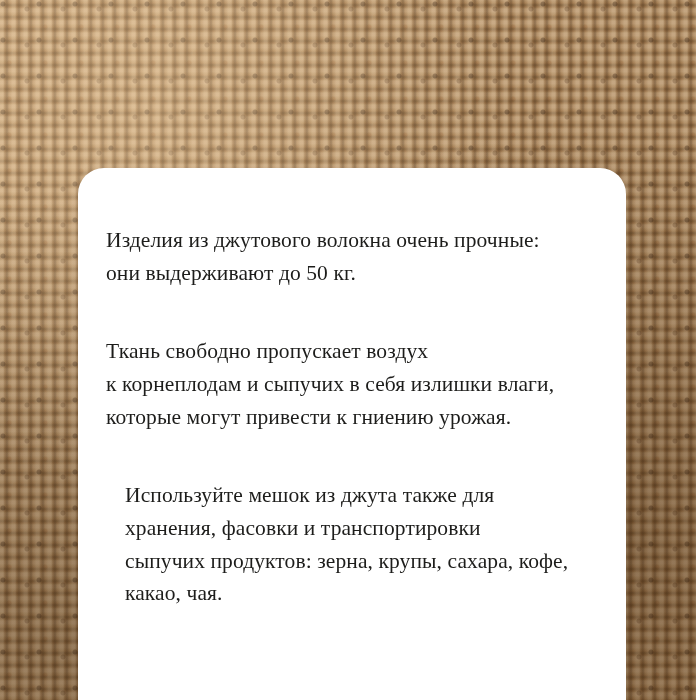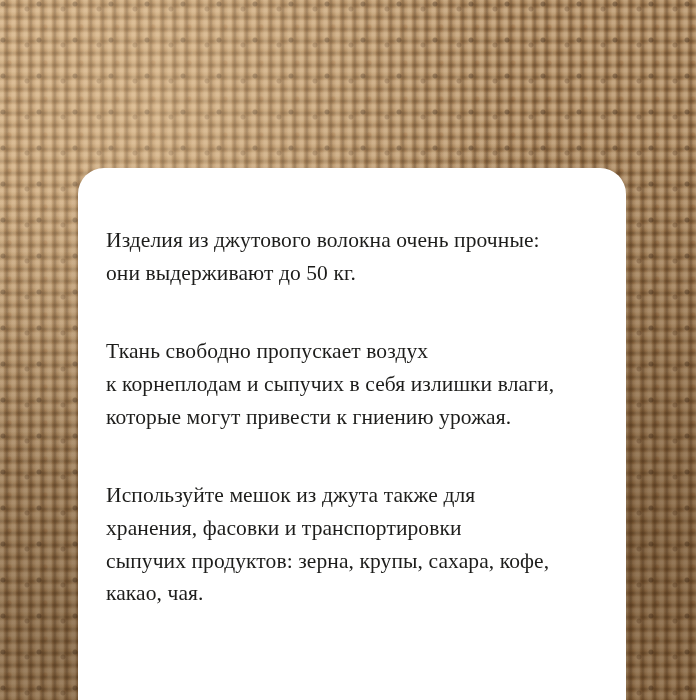--- a/index.html
+++ b/index.html
@@ -99,20 +99,21 @@
     color: #1d1d1b;
     font-size: 21.5px;
     line-height: 1.52;
     letter-spacing: 0.1px;
     margin: 0 0 46px 0;
     white-space: pre-line;
   }
 
   .para:last-child {
     margin-bottom: 0;
+    margin-left: 19px;
   }
 </style>
 </head>
 <body>
 
 <div class="scene">
 
   <div class="burlap"></div>
   <div class="burlap-knots"></div>
   <div class="burlap-shade"></div>

